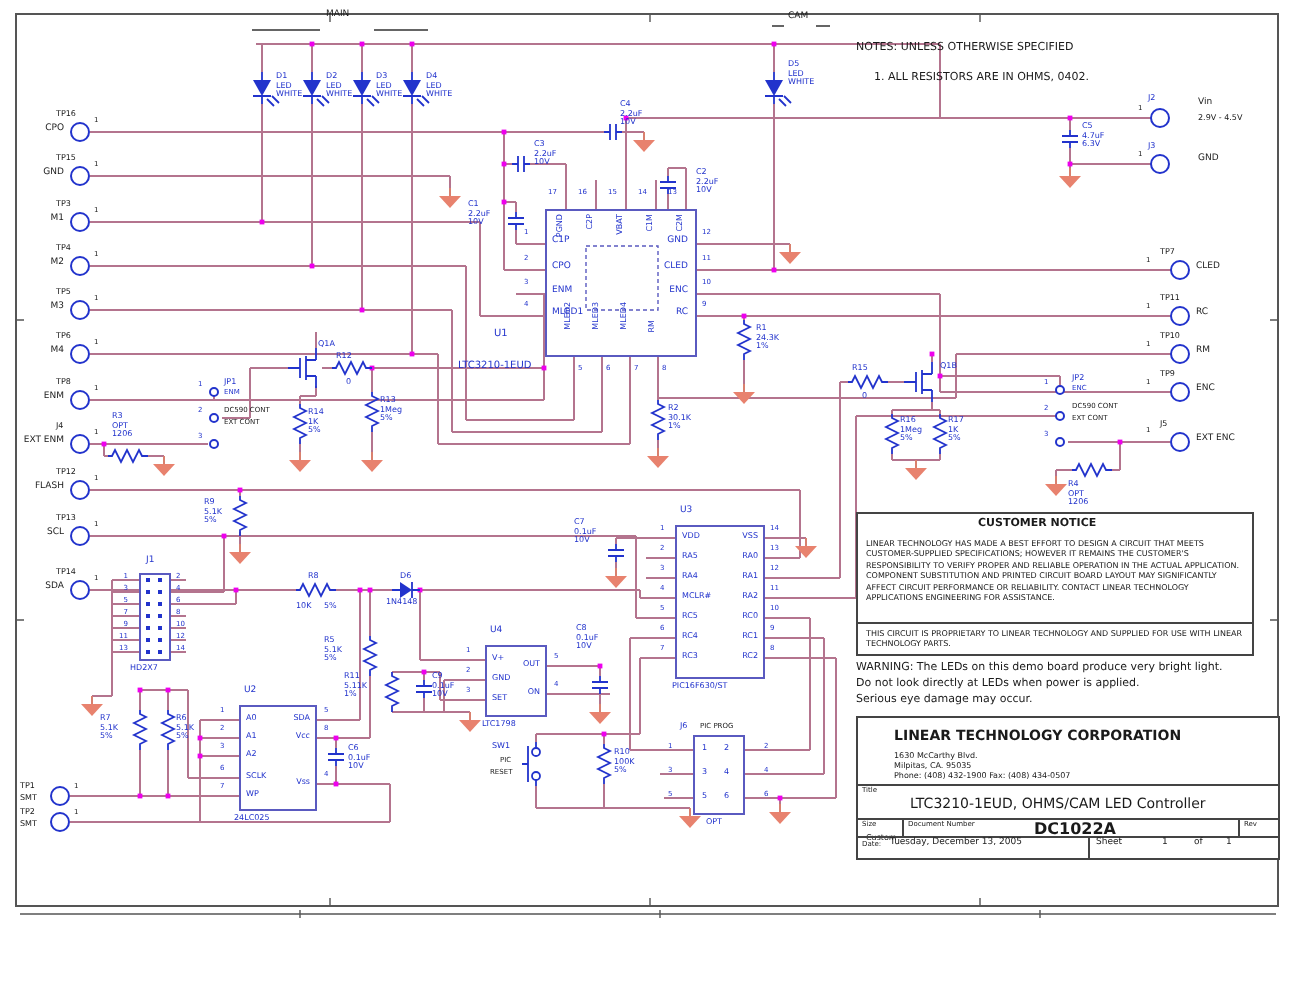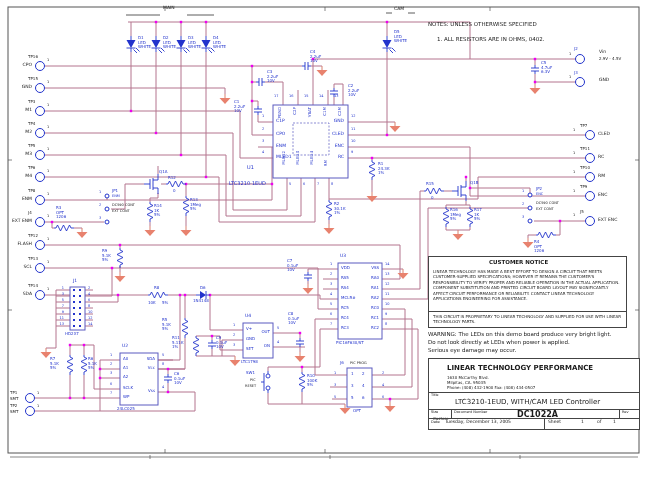--- a/index.html
+++ b/index.html
@@ -695,27 +695,27 @@
   <div class="t s4 wrap" style="left:4px;top:12px;position:absolute;width:189px;line-height:1.35">LINEAR TECHNOLOGY HAS MADE A BEST EFFORT TO DESIGN A CIRCUIT THAT MEETS CUSTOMER-SUPPLIED SPECIFICATIONS; HOWEVER IT REMAINS THE CUSTOMER'S RESPONSIBILITY TO VERIFY PROPER AND RELIABLE OPERATION IN THE ACTUAL APPLICATION. COMPONENT SUBSTITUTION AND PRINTED CIRCUIT BOARD LAYOUT MAY SIGNIFICANTLY AFFECT CIRCUIT PERFORMANCE OR RELIABILITY. CONTACT LINEAR TECHNOLOGY APPLICATIONS ENGINEERING FOR ASSISTANCE.</div>
   <div style="position:absolute;left:0;top:54px;width:100%;border-top:1px solid #444"></div>
   <div class="t s4 wrap" style="left:4px;top:57px;position:absolute;width:189px;line-height:1.35">THIS CIRCUIT IS PROPRIETARY TO LINEAR TECHNOLOGY AND SUPPLIED FOR USE WITH LINEAR TECHNOLOGY PARTS.</div>
 </div>
 
 <div class="t s55" style="left:428px;top:332px">WARNING: The LEDs on this demo board produce very bright light.</div>
 <div class="t s55" style="left:428px;top:340px">Do not look directly at LEDs when power is applied.</div>
 <div class="t s55" style="left:428px;top:348px">Serious eye damage may occur.</div>
 
 <div class="box" style="left:428px;top:358px;width:210px;height:70px">
-  <div class="t s7 bold" style="position:absolute;left:18px;top:6px">LINEAR TECHNOLOGY PERFORMANCE</div>
+  <div class="t s7 bold" style="position:absolute;left:18px;top:6px">LINEAR TECHNOLOGY CORPORATION</div>
   <div class="t s4" style="position:absolute;left:18px;top:17px">1630 McCarthy Blvd.</div>
   <div class="t s4" style="position:absolute;left:18px;top:22px">Milpitas, CA. 95035</div>
   <div class="t s4" style="position:absolute;left:18px;top:27px">Phone: (408) 432-1900  Fax: (408) 434-0507</div>
   <div style="position:absolute;left:0;top:33px;width:100%;border-top:1px solid #444"></div>
   <div class="t s35" style="position:absolute;left:2px;top:35px">Title</div>
-  <div class="t s7" style="position:absolute;left:26px;top:40px">LTC3210-1EUD, WITH/CAM LED Controller</div>
+  <div class="t s7" style="position:absolute;left:26px;top:40px">LTC3210-1EUD, OHMS/CAM LED Controller</div>
   <div style="position:absolute;left:0;top:50px;width:100%;border-top:1px solid #444"></div>
   <div class="t s35" style="position:absolute;left:2px;top:52px">Size</div>
   <div class="t s4" style="position:absolute;left:4px;top:58px">Custom</div>
   <div style="position:absolute;left:22px;top:50px;height:9px;border-left:1px solid #444"></div>
   <div class="t s35" style="position:absolute;left:25px;top:52px">Document Number</div>
   <div class="t s8 bold" style="position:absolute;left:88px;top:52px">DC1022A</div>
   <div style="position:absolute;left:190px;top:50px;height:9px;border-left:1px solid #444"></div>
   <div class="t s35" style="position:absolute;left:193px;top:52px">Rev</div>
   <div style="position:absolute;left:0;top:59px;width:100%;border-top:1px solid #444"></div>
   <div class="t s35" style="position:absolute;left:2px;top:62px">Date:</div>

